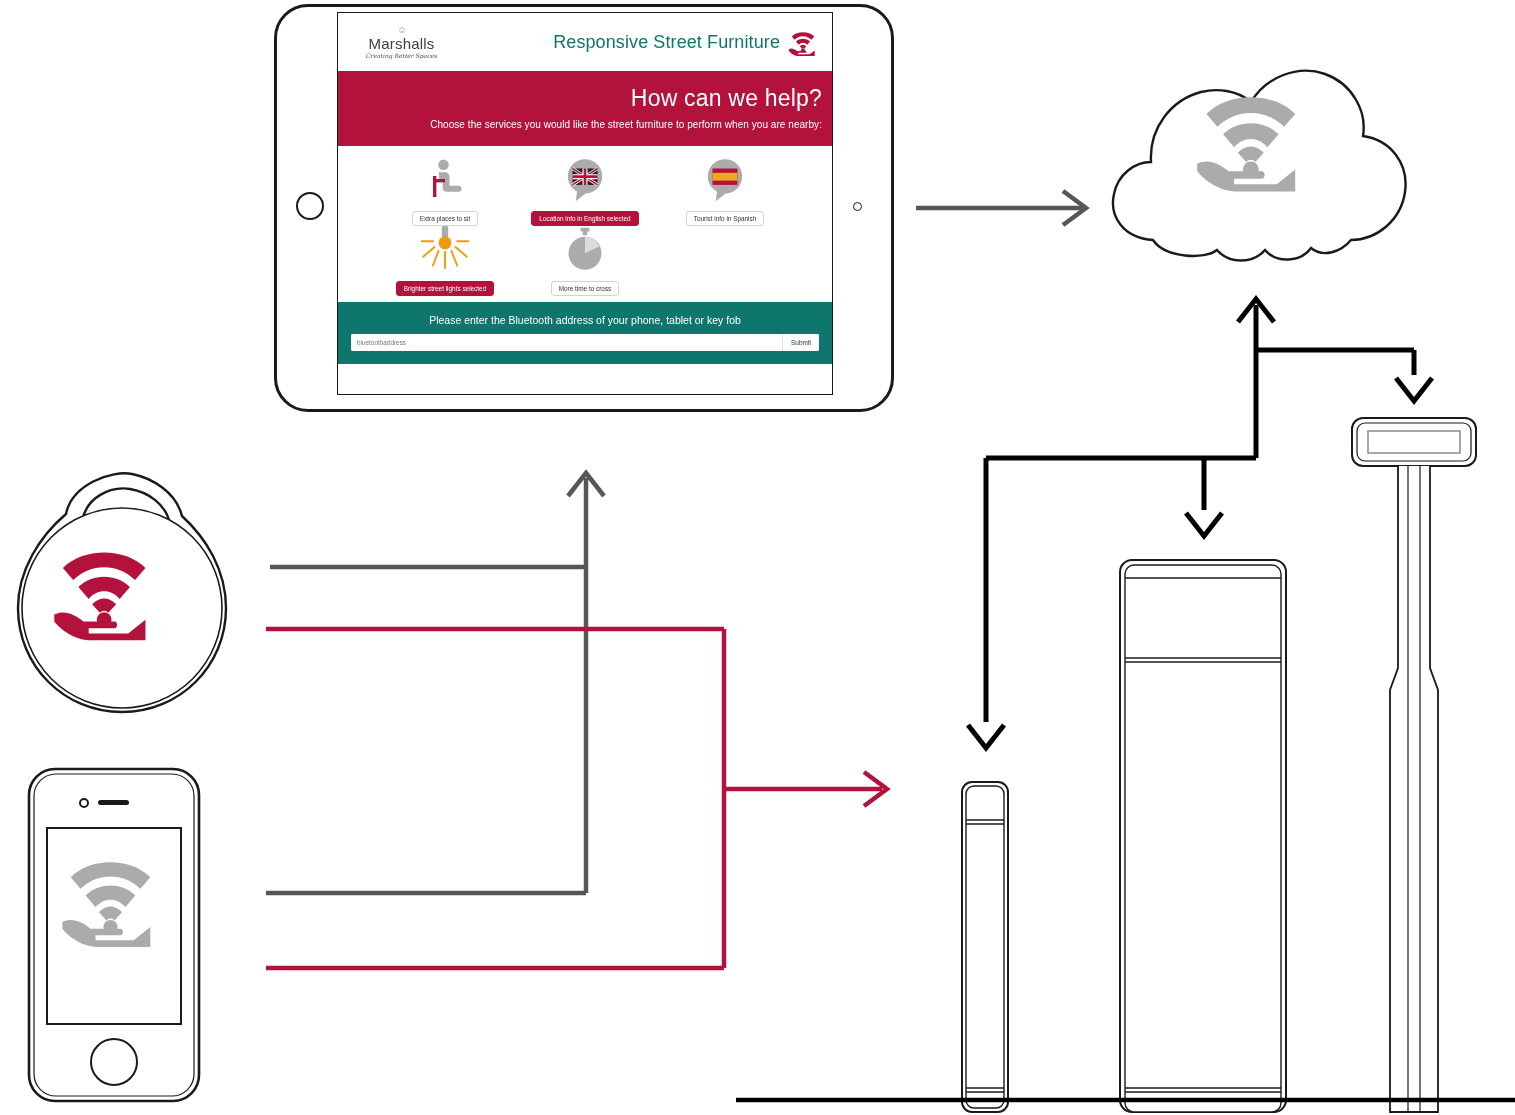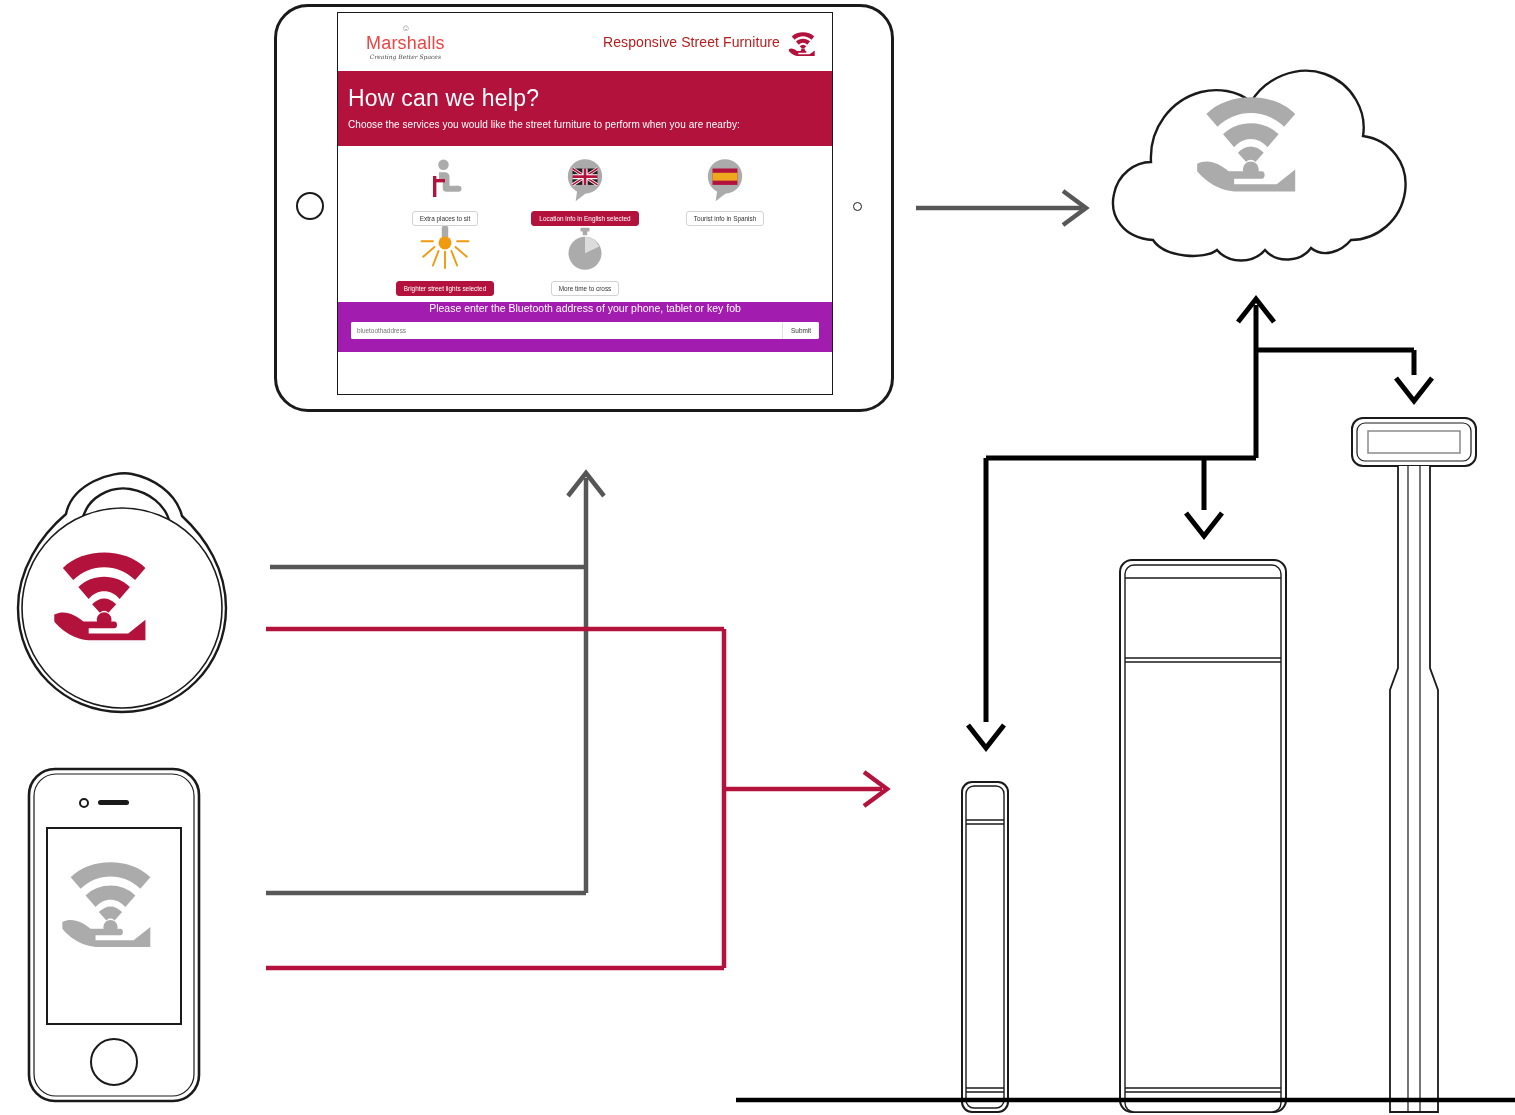--- a/index.html
+++ b/index.html
@@ -14,41 +14,41 @@
   #tablet-cam{position:absolute;left:853px;top:202px;width:9px;height:9px;
               border:1.6px solid #1a1a1a;border-radius:50%;background:#fff;box-sizing:border-box;}
 
   #screen{position:absolute;left:337px;top:12px;width:496px;height:383px;
           background:#fff;border:1px solid #1a1a1a;box-sizing:border-box;overflow:hidden;}
 
   
   .scr-header{height:58px;display:flex;align-items:center;padding:0 14px 0 28px;background:#fff;box-sizing:border-box;}
   .logo{display:flex;flex-direction:column;align-items:center;line-height:1;}
   .logo-mark{font-size:9px;color:#8a8a8a;letter-spacing:-1px;margin-bottom:1px;}
-  .logo-name{font-size:18px;color:#ef4444;letter-spacing:.2px;}
+  .logo-name{font-size:15px;color:#404040;letter-spacing:.2px;}
   .logo-tag{font-size:6px;color:#4a4a4a;font-family:"DejaVu Serif",serif;font-style:italic;margin-top:2px;}
   .hdr-right{margin-left:auto;display:flex;align-items:center;gap:8px;}
-  .rsf-title{font-size:14px;color:#b91c1c;letter-spacing:.1px;}
-
-  
-  .hero{background:#B3123C;padding:14px 10px 16px;text-align:left;}
+  .rsf-title{font-size:18px;color:#0f766e;letter-spacing:.1px;}
+
+  
+  .hero{background:#B3123C;padding:14px 10px 16px;text-align:right;}
   .hero h1{margin:0;color:#fff;font-weight:400;font-size:23px;letter-spacing:.2px;}
   .hero p{margin:7px 0 0;color:#fff;font-size:10px;letter-spacing:.05px;}
 
   
   .svc-area{background:#fff;padding:10px 0 6px;}
   .svc-row{display:flex;justify-content:center;}
   .svc{width:140px;display:flex;flex-direction:column;align-items:center;}
   .svc-art{height:50px;display:flex;align-items:flex-end;justify-content:center;}
   .svc-lbl{margin-top:5px;font-size:6.4px;padding:3px 7px;border-radius:3px;white-space:nowrap;}
   .svc-lbl.off{background:#fff;border:1px solid #d2d2d2;color:#333;}
   .svc-lbl.on{background:#B3123C;border:1px solid #B3123C;color:#fff;}
 
   
-  .bt{background:#a21caf;padding:0 13px 13px;}
+  .bt{background:#0f766e;padding:12px 13px 13px;}
   .bt-title{color:#fff;text-align:center;font-size:10.5px;margin-bottom:8px;}
   .bt-row{display:flex;background:#fff;border-radius:2px;overflow:hidden;height:17px;align-items:center;}
   .bt-input{flex:1;border:none;outline:none;font-size:6.4px;color:#9a9a9a;padding:0 6px;
             font-family:"Liberation Sans",sans-serif;background:#fff;height:100%;}
   .bt-submit{font-size:6.4px;color:#333;padding:0 8px;border-left:1px solid #e2e2e2;
              background:#fff;height:100%;display:flex;align-items:center;cursor:pointer;}
 
   
   .abs{position:absolute;}
 </style>

